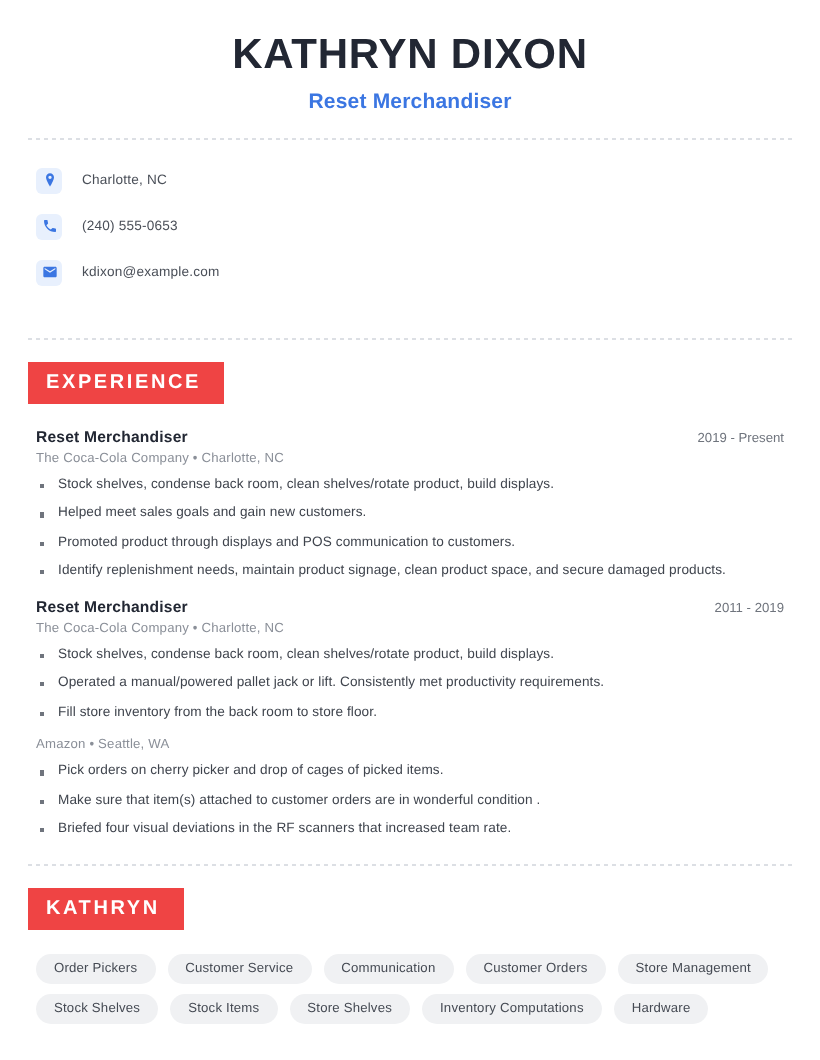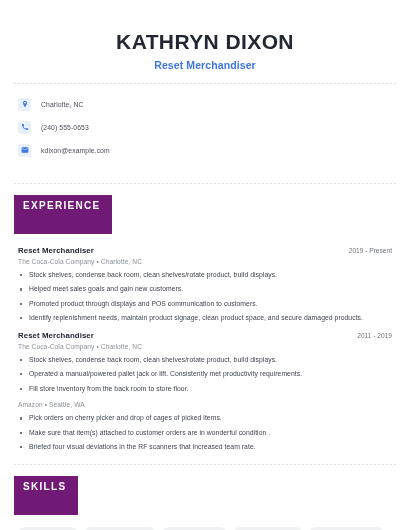--- a/index.html
+++ b/index.html
@@ -5,21 +5,21 @@
   * { box-sizing: border-box; margin: 0; padding: 0; }
   html, body {
     width: 410px; height: 530px;
     background: #ffffff;
     font-family: "Liberation Sans", sans-serif;
     -webkit-font-smoothing: antialiased;
   }
   .page { width: 410px; height: 530px; padding: 0 14px; position: relative; overflow: hidden; }
 
   
-  .header { padding-top: 30px; text-align: center; }
+  .header { padding-top: 16px; text-align: center; }
   .name {
     font-size: 21px; font-weight: bold; letter-spacing: 0.4px;
     color: #222733; line-height: 1.15;
   }
   .job-title {
     font-size: 10.5px; font-weight: bold; color: #3b76e2;
     margin-top: 5px; letter-spacing: 0.1px;
   }
 
   .divider {
@@ -34,23 +34,23 @@
   .cicon {
     width: 13px; height: 13px; border-radius: 3px; background: #e8f0fd;
     display: flex; align-items: center; justify-content: center;
     flex: 0 0 13px; margin-right: 10px;
   }
   .cicon svg { width: 8px; height: 8px; display: block; }
   .ctext { font-size: 6.8px; color: #4a4f58; letter-spacing: 0.1px; }
 
   
   .sec-head {
-    display: inline-block; background: #701a75; color: #ffffff;
+    display: inline-block; background: #ef4444; color: #ffffff;
     font-size: 10px; font-weight: bold; letter-spacing: 1.3px;
-    padding: 5px 12px 23px 9px; margin-top: 11px;
+    padding: 5px 12px 5px 9px; margin-top: 11px;
   }
 
   
   .exp { margin-top: 12px; padding-left: 4px; }
   .job { margin-bottom: 8px; }
   .job-head { display: flex; align-items: baseline; justify-content: space-between; }
   .job-role { font-size: 7.8px; font-weight: bold; color: #222733; letter-spacing: 0.1px; }
   .job-dates { font-size: 6.6px; color: #6f747d; white-space: nowrap; padding-right: 4px; }
   .job-meta { font-size: 6.6px; color: #8a8f98; margin-top: 3px; letter-spacing: 0.1px; }
   .bullets { list-style: none; margin-top: 6px; }
@@ -152,21 +152,21 @@
         <li>Pick orders on cherry picker and drop of cages of picked items.</li>
         <li>Make sure that item(s) attached to customer orders are in wonderful condition .</li>
         <li>Briefed four visual deviations in the RF scanners that increased team rate.</li>
       </ul>
     </div>
 
   </div>
 
   <div class="divider"></div>
 
-  <div class="sec-head">SKILLS</div>
+  <div class="sec-head">KATHRYN</div>
 
   <div class="skills-wrap">
     <span class="skill">Order Pickers</span>
     <span class="skill">Customer Service</span>
     <span class="skill">Communication</span>
     <span class="skill">Customer Orders</span>
     <span class="skill">Store Management</span>
     <span class="skill">Stock Shelves</span>
     <span class="skill">Stock Items</span>
     <span class="skill">Store Shelves</span>

